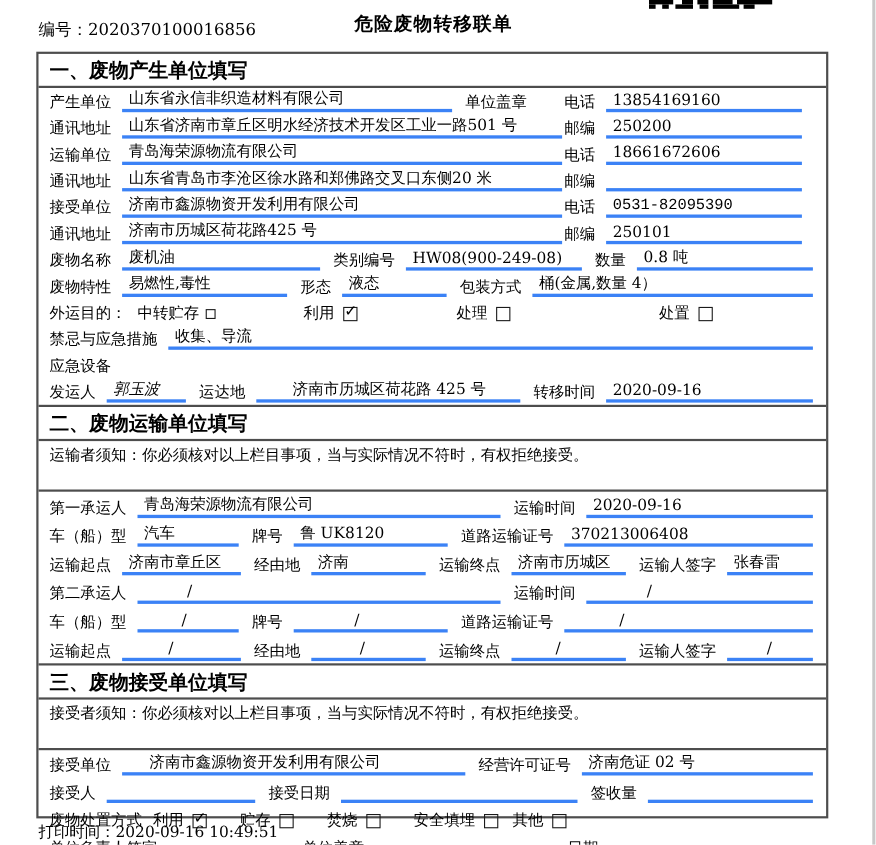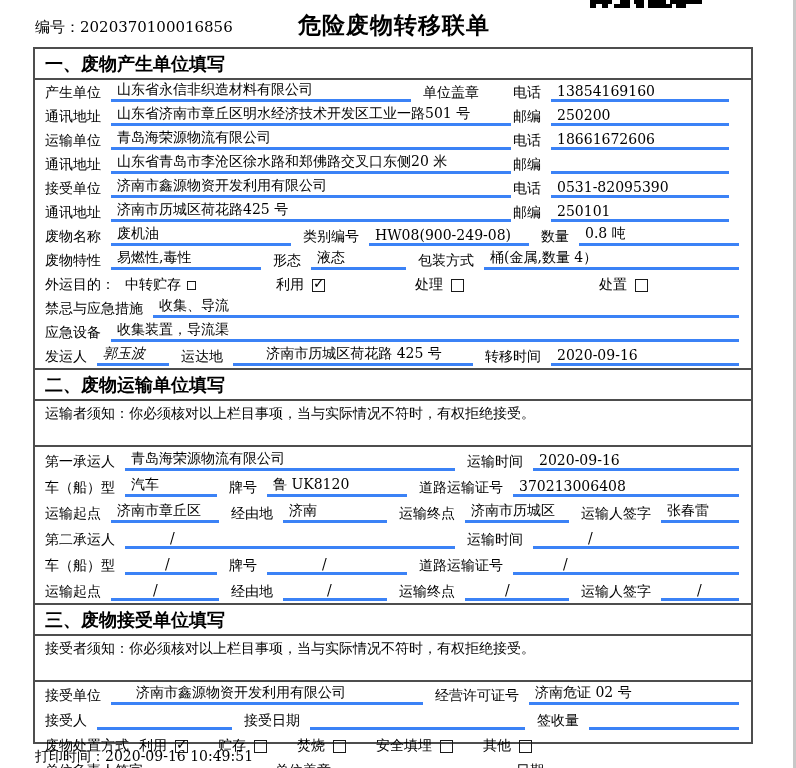--- a/index.html
+++ b/index.html
@@ -7,21 +7,21 @@
     width:796px;height:768px;position:relative;background:#ffffff;
     font-family:"DejaVu Serif","Liberation Serif",serif;
     font-size:14px;color:#000;overflow:hidden;
   }
   .edge-strip{position:absolute;right:0;top:0;width:3px;height:768px;background:#c8c8c8;}
   .top-bar{position:absolute;left:33px;top:8px;right:41px;height:36px;}
   .serial{position:absolute;left:2px;top:10px;font-size:15px;white-space:nowrap;}
   .form-title{
     position:absolute;left:0;right:0;top:2px;text-align:center;
     font-family:"DejaVu Sans","Liberation Sans",sans-serif;
-    font-weight:bold;font-size:23px;letter-spacing:1px;
+    font-weight:bold;font-size:17px;letter-spacing:1px;
   }
   .qr-frag{position:absolute;left:590px;top:0;width:112px;height:8px;}
   .qr-frag div{position:absolute;background:#000;}
   .form-table{
     position:absolute;left:33px;top:47px;width:720px;height:697px;
     border:2px solid #4d4d4d;box-sizing:border-box;background:#fff;
   }
   .section{width:100%;}
   .sec-header{
     font-family:"DejaVu Sans","Liberation Sans",sans-serif;
@@ -96,21 +96,21 @@
       <div class="row">
         <span class="lbl">通讯地址</span>
         <span class="val flex">山东省青岛市李沧区徐水路和郑佛路交叉口东侧20 米</span>
         <span class="lbl">邮编</span>
         <span class="val" style="width: 178px;"></span>
       </div>
       <div class="row">
         <span class="lbl">接受单位</span>
         <span class="val flex">济南市鑫源物资开发利用有限公司</span>
         <span class="lbl">电话</span>
-        <span class="val" style="width: 178px;">0531-82095390</span>
+        <span class="val" style="width: 178px; font-family: Liberation Mono, monospace;">0531-82095390</span>
       </div>
       <div class="row">
         <span class="lbl">通讯地址</span>
         <span class="val flex">济南市历城区荷花路425 号</span>
         <span class="lbl">邮编</span>
         <span class="val" style="width: 178px;">250101</span>
       </div>
       <div class="row">
         <span class="lbl">废物名称</span>
         <span class="val" style="width: 180px;">废机油</span>
@@ -147,21 +147,20 @@
           <span>处置</span>
           <span class="box"></span>
         </span>
       </div>
       <div class="row">
         <span class="lbl">禁忌与应急措施</span>
         <span class="val flex">收集、导流</span>
       </div>
       <div class="row">
         <span class="lbl">应急设备</span>
-        <span class="val flex">收集装置，导流渠</span>
       </div>
       <div class="row">
         <span class="lbl">发运人</span>
         <span class="val" style="width: 72px; font-style: italic;">郭玉波</span>
         <span class="lbl">运达地</span>
         <span class="val" style="width: 240px; text-align: center;">济南市历城区荷花路 425 号</span>
         <span class="lbl">转移时间</span>
         <span class="val flex">2020-09-16</span>
       </div>
     </div>
@@ -247,21 +246,21 @@
           </span>
         </span>
         <span class="chk" style="margin-right: 30px;">
           <span>贮存</span>
           <span class="box"></span>
         </span>
         <span class="chk" style="margin-right: 30px;">
           <span>焚烧</span>
           <span class="box"></span>
         </span>
-        <span class="chk" style="margin-right: 30px;">
+        <span class="chk" style="margin-right: 13px;">
           <span>安全填埋</span>
           <span class="box"></span>
         </span>
         <span class="chk">
           <span>其他</span>
           <span class="box"></span>
         </span>
       </div>
       <div class="row">
         <span class="lbl">单位负责人签字</span>

